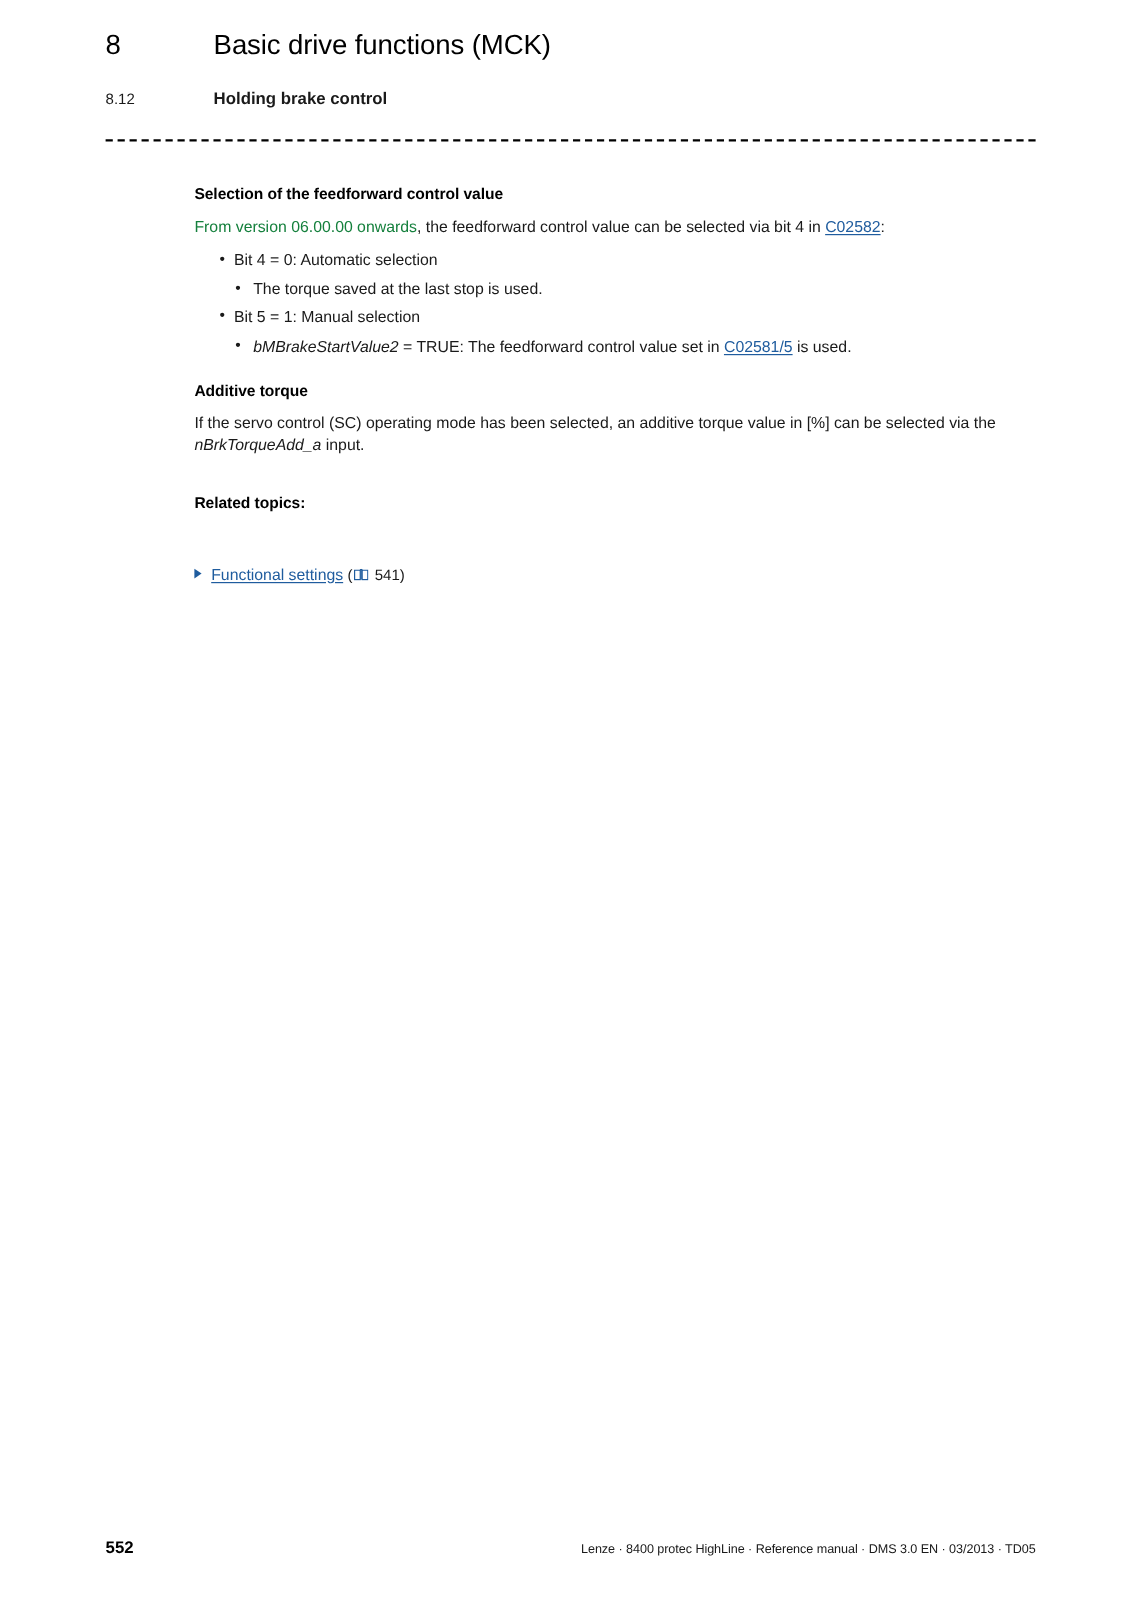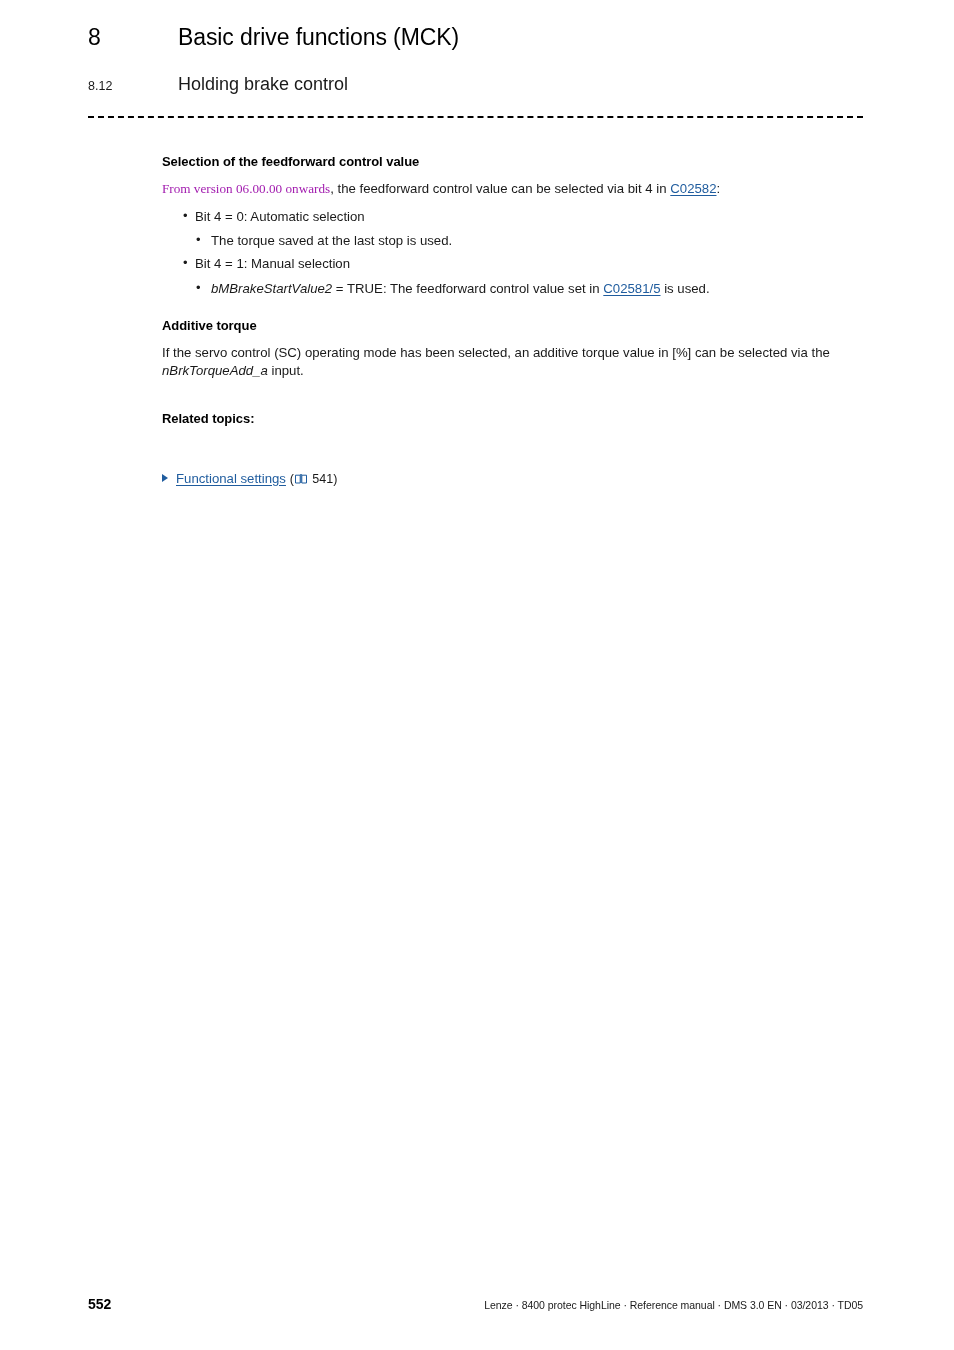--- a/index.html
+++ b/index.html
@@ -52,22 +52,22 @@
     margin-top: 23px;
   }
   .section-num {
     width: 90px;
     flex: 0 0 90px;
     font-size: 12.5px;
     font-weight: 400;
     color: #1a1a1a;
   }
   .section-title {
-    font-size: 18px;
-    font-weight: 400;
+    font-size: 14px;
+    font-weight: 700;
     color: #1a1a1a;
   }
 
   .rule-dashed {
     position: absolute;
     left: 88px;
     top: 116px;
     width: 775px;
     height: 0;
     border-top: 2px dashed #000000;
@@ -90,22 +90,21 @@
   }
 
   .para {
     font-size: 13.2px;
     line-height: 18.5px;
     color: #1a1a1a;
     margin: 0 0 9px 0;
   }
 
   .blue-text {
-    color: #a21caf;
-    font-family: Liberation Serif, serif;
+    color: #15803d;
   }
 
   a.doclink, .doclink {
     color: #1f5c9e;
     text-decoration: underline;
     text-underline-offset: 2px;
     text-align: right;
   }
 
   
@@ -199,21 +198,20 @@
 
   
   .footer {
     position: absolute;
     left: 88px;
     top: 1281px;
     width: 775px;
     display: flex;
     align-items: baseline;
     justify-content: space-between;
-    margin-top: 15px;
   }
   .footer-page {
     font-size: 14px;
     font-weight: bold;
     color: #000000;
   }
   .footer-info {
     font-size: 10.5px;
     color: #1a1a1a;
     letter-spacing: -0.05px;
@@ -246,21 +244,21 @@
     <ul class="lvl1">
       <li>
         <span>Bit 4 = 0: Automatic selection</span>
         <ul class="lvl2">
           <li>
             <span>The torque saved at the last stop is used.</span>
           </li>
         </ul>
       </li>
       <li>
-        <span>Bit 4 = 1: Manual selection</span>
+        <span>Bit 5 = 1: Manual selection</span>
         <ul class="lvl2">
           <li>
             <span class="ital">bMBrakeStartValue2</span><span> = TRUE: The feedforward control value set in </span><a class="doclink" href="#">C02581/5</a><span> is used.</span>
           </li>
         </ul>
       </li>
     </ul>
 
     <div class="spacer-md"></div>
 

